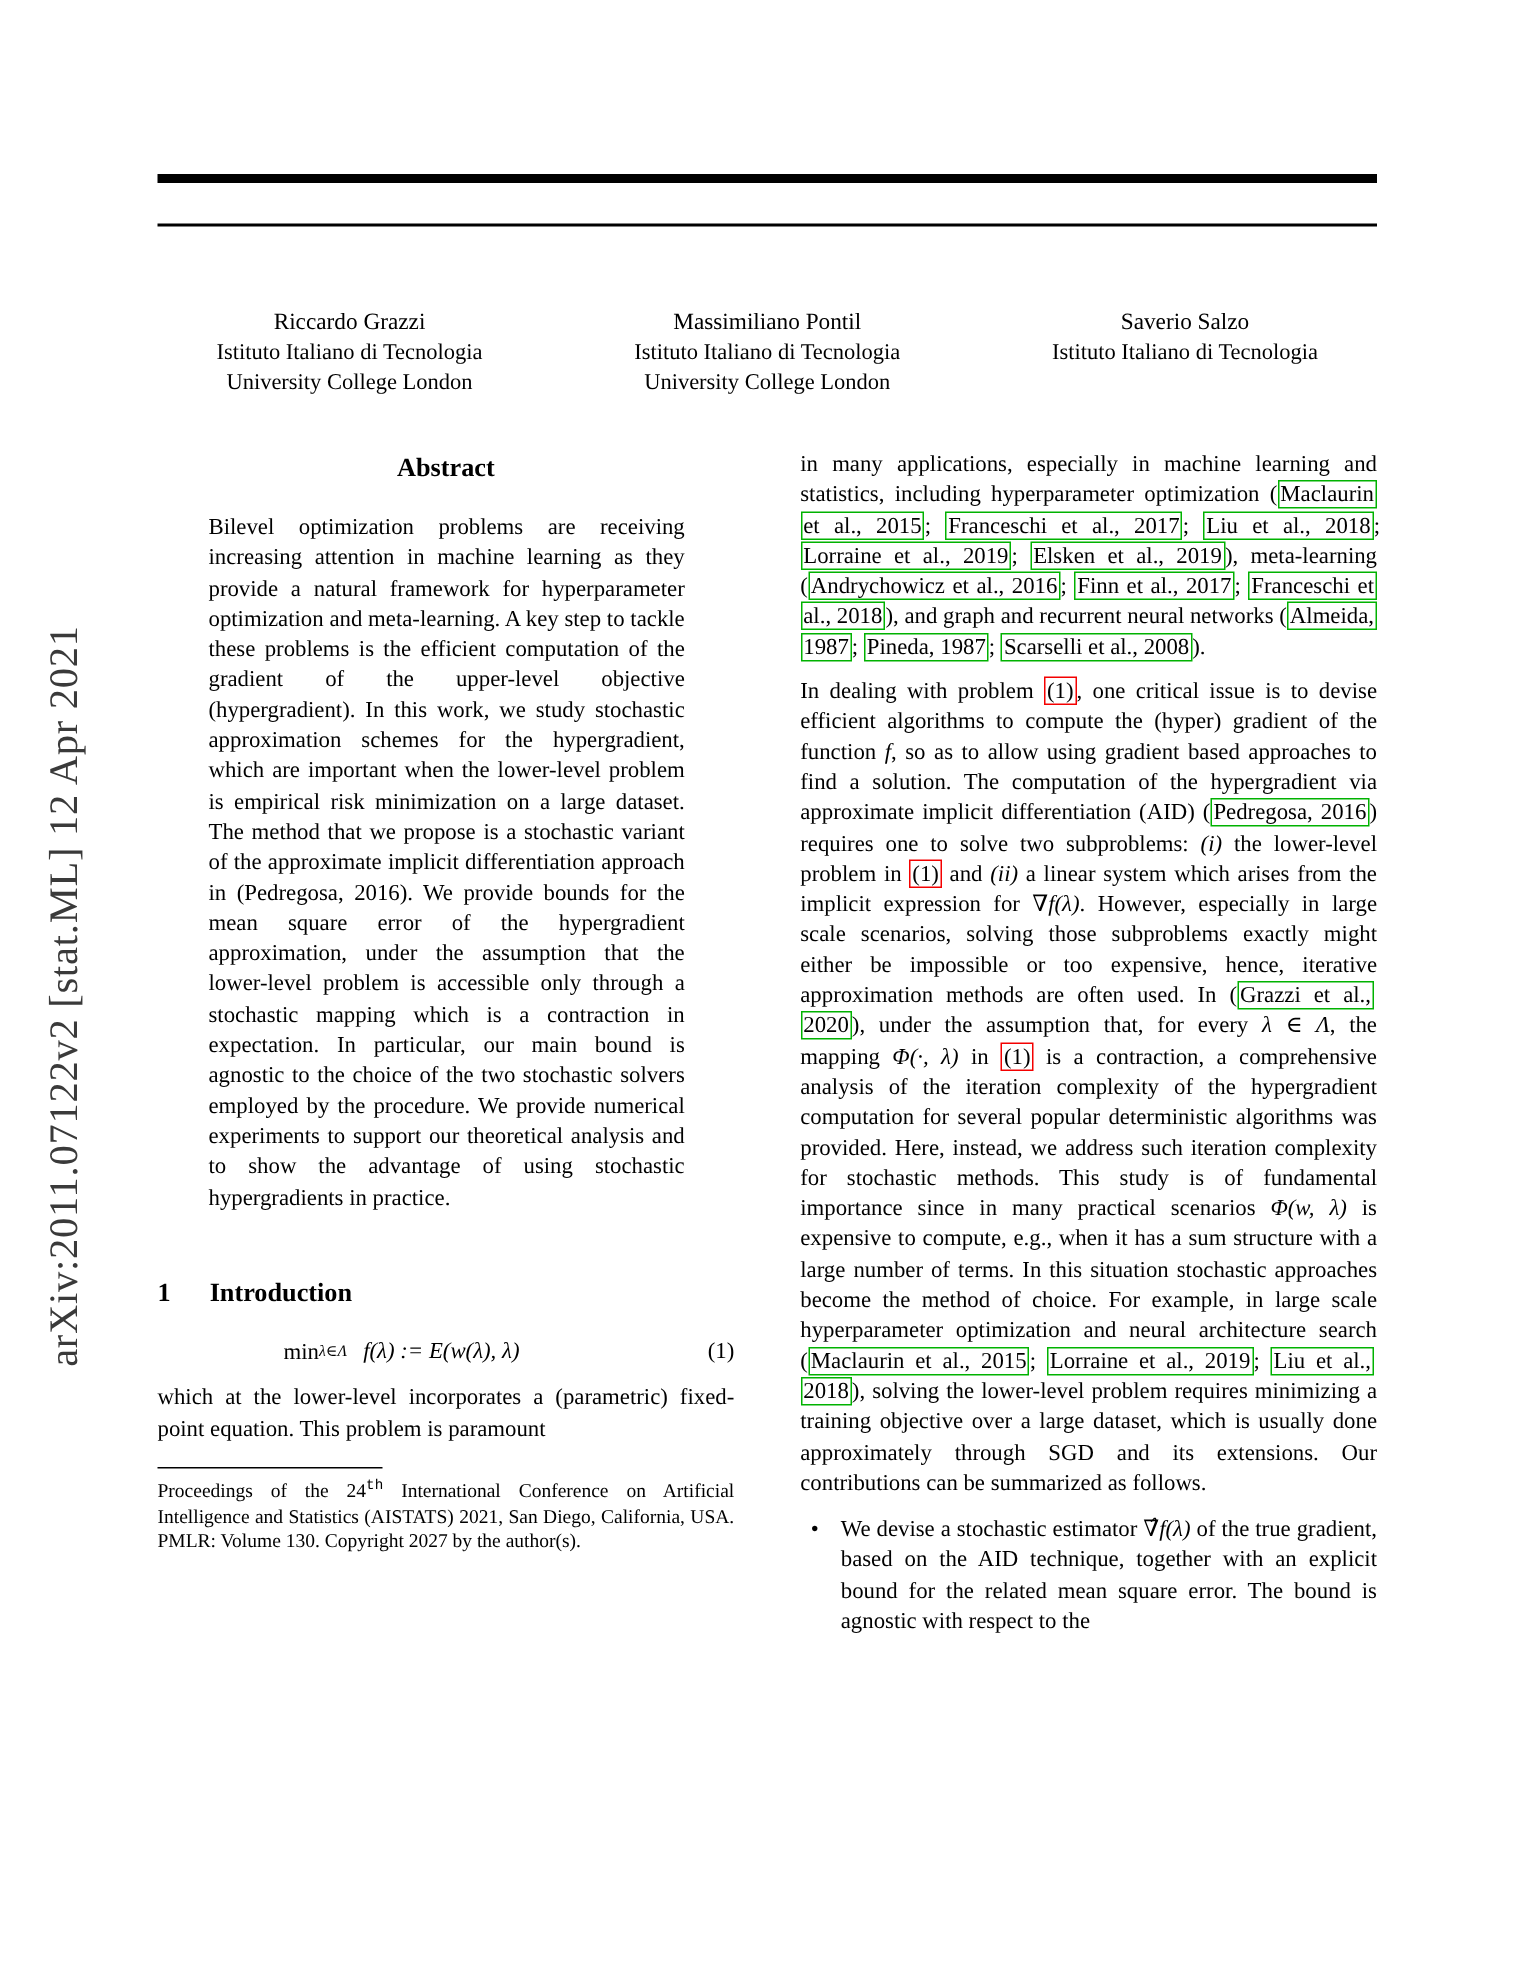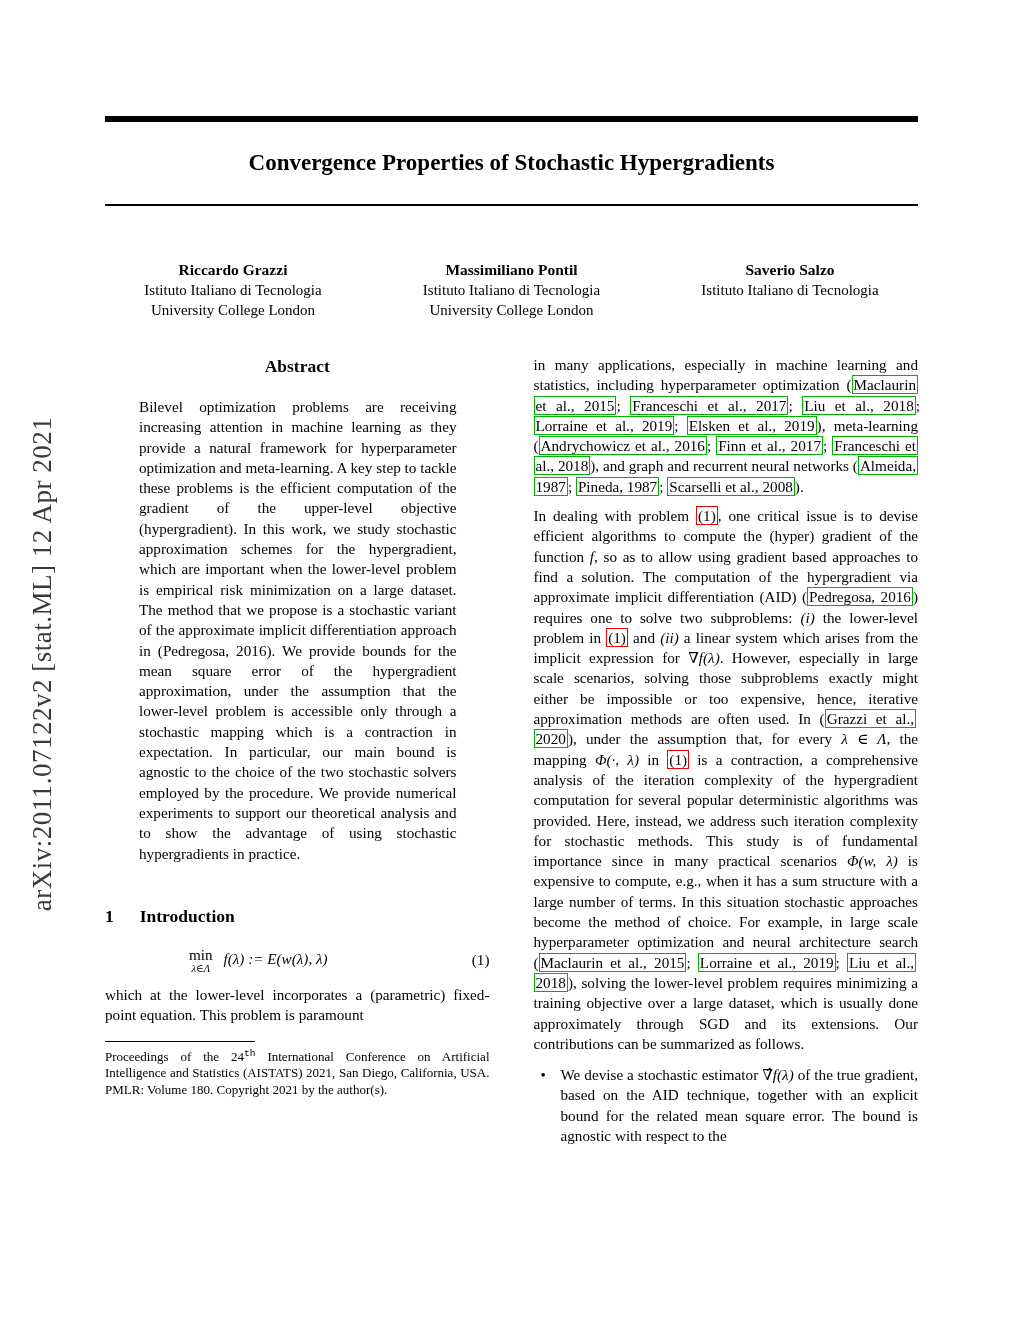--- a/index.html
+++ b/index.html
@@ -14,37 +14,37 @@
   }
 
   .content { position:absolute; left:105px; top:116px; width:813px; }
 
   .top-rule  { height:6px; background:#000; }
   .title     { font-size:23px; font-weight:bold; text-align:center; margin-top:27px; line-height:28px; }
   .thin-rule { height:2px; background:#000; margin-top:27px; margin-bottom:54px; }
 
   .authors { display:flex; justify-content:space-between; padding:0 28px; margin-bottom:35px; }
   .author  { text-align:center; font-size:15px; line-height:20px; min-width:200px; }
-  .author .name { font-weight:bold; font-size:15.5px; }
+  .author .name { font-weight:normal; font-size:15.5px; }
 
   .columns { display:flex; gap:44px; }
   .col { width:392px; font-size:15.2px; line-height:20.3px; text-align:justify; }
 
   .abstract-heading { text-align:center; font-size:17.5px; font-weight:bold; margin-bottom:20px; line-height:22px; }
   .abstract-body { margin:4px 33px 0 34px; }
 
   .section-heading { font-size:17.5px; font-weight:bold; margin:42px 0 20px; }
   .section-num { display:inline-block; margin-right:26px; }
 
   p.body-par { margin:0 0 9px 0; }
 
   .equation { display:flex; align-items:center; margin:10px 0 11px; }
   .eq-body { flex:1; padding-left:84px; }
   .eq-line { white-space:nowrap; }
-  .eq-min { display:inline-flex; flex-direction:column; align-items:center; vertical-align:middle; }
+  .eq-min { display:inline-flex; flex-direction:row; align-items:center; vertical-align:middle; }
   .eq-min-op { line-height:17px; }
   .eq-min-sub { font-size:10.5px; font-style:italic; line-height:11px; }
   .eq-math { font-style:italic; margin-left:7px; }
   .eq-roman { font-style:normal; }
   .eq-line2 { margin-top:3px; }
   .eq-number { font-style:normal; }
 
   .footnote { margin-top:15px; }
   .footnote-rule { width:150px; height:1px; background:#000; margin-bottom:7px; }
   .footnote-text { font-size:13px; line-height:16.6px; text-align:justify; }
@@ -62,21 +62,20 @@
 <body>
 
 <div class="page">
 
   <div class="watermark">arXiv:2011.07122v2  [stat.ML]  12 Apr 2021</div>
 
   <div class="content">
 
     <div class="top-rule"></div>
 
-    <h1 class="title">Convergence Properties of Stochastic Hypergradients</h1>
 
     <div class="thin-rule"></div>
 
     <div class="authors">
       <div class="author">
         <div class="name">Riccardo Grazzi</div>
         <div>Istituto Italiano di Tecnologia</div>
         <div>University College London</div>
       </div>
       <div class="author">
@@ -112,21 +111,21 @@
               <span class="eq-math">f(λ) := E(w(λ), λ)</span>
             </div>
           </div>
           <div class="eq-number">(1)</div>
         </div>
 
         <p class="body-par">which at the lower-level incorporates a (parametric) fixed-point equation.  This problem is paramount</p>
 
         <div class="footnote">
           <div class="footnote-rule"></div>
-          <div class="footnote-text"><span class="seg-t">Proceedings of the 24</span><span class="seg-sup">th</span><span class="seg-t"> International Conference on Artificial Intelligence and Statistics (AISTATS) 2021, San Diego, California, USA. PMLR: Volume 180. Copyright 2021 by the author(s).</span></div>
+          <div class="footnote-text"><span class="seg-t">Proceedings of the 24</span><span class="seg-sup">th</span><span class="seg-t"> International Conference on Artificial Intelligence and Statistics (AISTATS) 2021, San Diego, California, USA. PMLR: Volume 130. Copyright 2027 by the author(s).</span></div>
         </div>
       </div>
 
       <div class="col">
         <p class="body-par"><span class="seg-t">in many applications, especially in machine learning and statistics, including hyperparameter optimization (</span><span class="seg-g">Maclaurin et al., 2015</span><span class="seg-t">; </span><span class="seg-g">Franceschi et al., 2017</span><span class="seg-t">; </span><span class="seg-g">Liu et al., 2018</span><span class="seg-t">; </span><span class="seg-g">Lorraine et al., 2019</span><span class="seg-t">; </span><span class="seg-g">Elsken et al., 2019</span><span class="seg-t">), meta-learning (</span><span class="seg-g">Andrychowicz et al., 2016</span><span class="seg-t">; </span><span class="seg-g">Finn et al., 2017</span><span class="seg-t">; </span><span class="seg-g">Franceschi et al., 2018</span><span class="seg-t">), and graph and recurrent neural networks (</span><span class="seg-g">Almeida, 1987</span><span class="seg-t">; </span><span class="seg-g">Pineda, 1987</span><span class="seg-t">; </span><span class="seg-g">Scarselli et al., 2008</span><span class="seg-t">).</span></p>
         <p class="body-par"><span class="seg-t">In dealing with problem </span><span class="seg-r">(1)</span><span class="seg-t">, one critical issue is to devise efficient algorithms to compute the (hyper) gradient of the function </span><span class="seg-m">f</span><span class="seg-t">, so as to allow using gradient based approaches to find a solution.  The computation of the hypergradient via approximate implicit differentiation (AID) (</span><span class="seg-g">Pedregosa, 2016</span><span class="seg-t">) requires one to solve two subproblems: </span><span class="seg-m">(i)</span><span class="seg-t"> the lower-level problem in </span><span class="seg-r">(1)</span><span class="seg-t"> and </span><span class="seg-m">(ii)</span><span class="seg-t"> a linear system which arises from the implicit expression for </span><span class="seg-m">∇f(λ)</span><span class="seg-t">.  However, especially in large scale scenarios, solving those subproblems exactly might either be impossible or too expensive, hence, iterative approximation methods are often used.  In (</span><span class="seg-g">Grazzi et al., 2020</span><span class="seg-t">), under the assumption that, for every </span><span class="seg-m">λ ∈ Λ</span><span class="seg-t">, the mapping </span><span class="seg-m">Φ(·, λ)</span><span class="seg-t"> in </span><span class="seg-r">(1)</span><span class="seg-t"> is a contraction, a comprehensive analysis of the iteration complexity of the hypergradient computation for several popular deterministic algorithms was provided. Here, instead, we address such iteration complexity for stochastic methods. This study is of fundamental importance since in many practical scenarios </span><span class="seg-m">Φ(w, λ)</span><span class="seg-t"> is expensive to compute, e.g., when it has a sum structure with a large number of terms.  In this situation stochastic approaches become the method of choice. For example, in large scale hyperparameter optimization and neural architecture search (</span><span class="seg-g">Maclaurin et al., 2015</span><span class="seg-t">; </span><span class="seg-g">Lorraine et al., 2019</span><span class="seg-t">; </span><span class="seg-g">Liu et al., 2018</span><span class="seg-t">), solving the lower-level problem requires minimizing a training objective over a large dataset, which is usually done approximately through SGD and its extensions.  Our contributions can be summarized as follows.</span></p>
         <div class="bullet-item">
           <span class="bullet-dot">•</span>
           <div class="bullet-text"><span class="seg-t">We devise a stochastic estimator </span><span class="seg-m">∇̂f(λ)</span><span class="seg-t"> of the true gradient, based on the AID technique, together with an explicit bound for the related mean square error.  The bound is agnostic with respect to the</span></div>
         </div>

